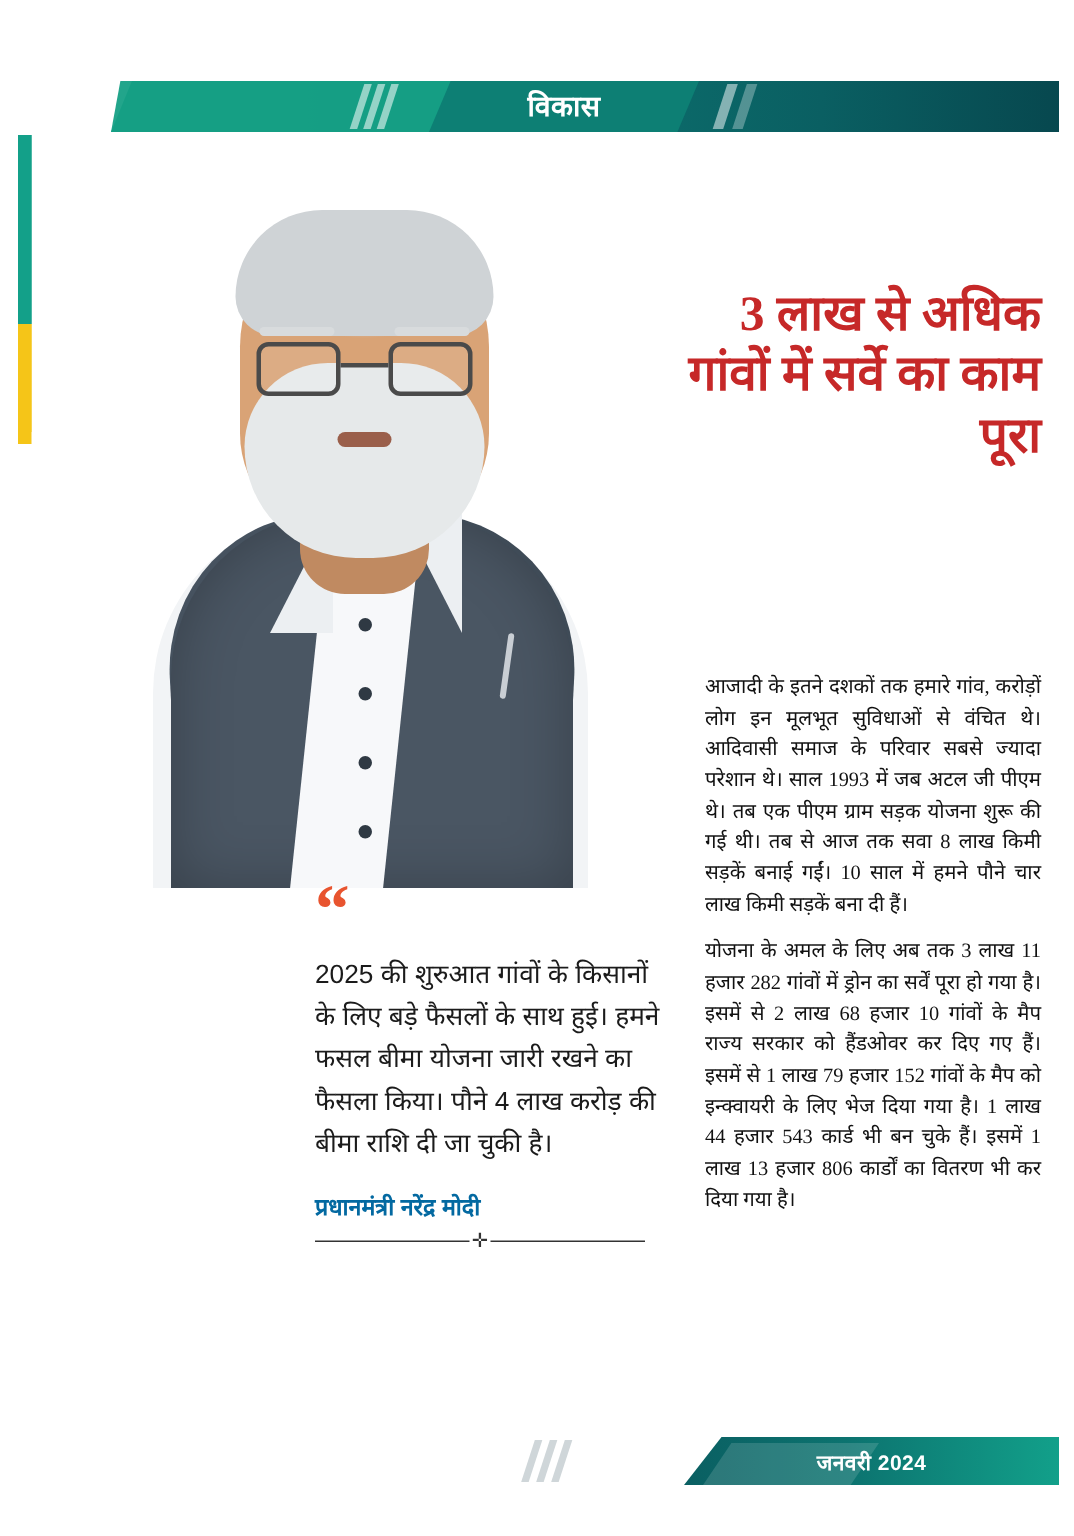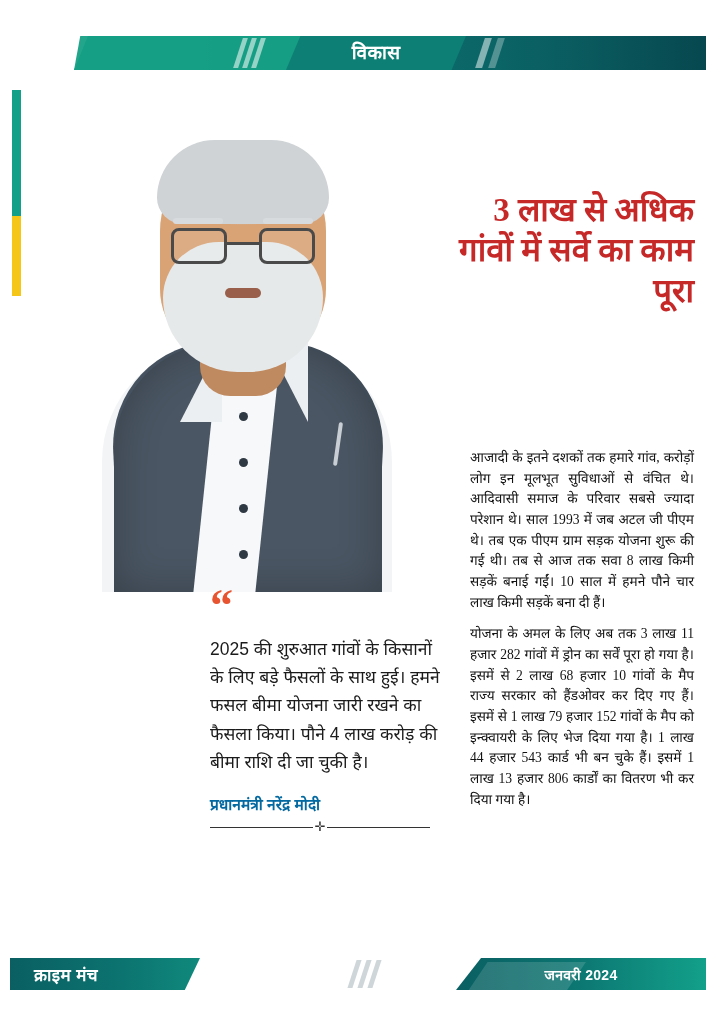--- a/index.html
+++ b/index.html
@@ -11,21 +11,21 @@
   }
   .page {
     position: relative;
     width: 716px; height: 1024px;
     background: #ffffff;
   }
 
   
   .header {
     position: absolute;
-    top: 14px; left: 0; right: 0;
+    top: 32px; left: 0; right: 0;
     height: 62px;
   }
   .hdr-bar-main {
     position: absolute;
     top: 22px; left: 74px; right: 10px;
     height: 34px;
     background: linear-gradient(90deg,#0f8f7e 0%, #0d7f74 22%, #0c6f6d 48%, #0a5f62 75%, #07484f 100%);
     clip-path: polygon(2.2% 0, 100% 0, 100% 100%, 0 100%);
   }
   .hdr-bar-top {
@@ -407,23 +407,20 @@
   </div>
 
   <div class="headline">3 लाख से अधिक गांवों में सर्वे का काम पूरा</div>
 
   <div class="body-col">
     <p>आजादी के इतने दशकों तक हमारे गांव, करोड़ों लोग इन मूलभूत सुविधाओं से वंचित थे। आदिवासी समाज के परिवार सबसे ज्यादा परेशान थे। साल 1993 में जब अटल जी पीएम थे। तब एक पीएम ग्राम सड़क योजना शुरू की गई थी। तब से आज तक सवा 8 लाख किमी सड़कें बनाई गईं। 10 साल में हमने पौने चार लाख किमी सड़कें बना दी हैं।</p>
     <p>योजना के अमल के लिए अब तक 3 लाख 11 हजार 282 गांवों में ड्रोन का सर्वें पूरा हो गया है। इसमें से 2 लाख 68 हजार 10 गांवों के मैप राज्य सरकार को हैंडओवर कर दिए गए हैं। इसमें से 1 लाख 79 हजार 152 गांवों के मैप को इन्क्वायरी के लिए भेज दिया गया है। 1 लाख 44 हजार 543 कार्ड भी बन चुके हैं। इसमें 1 लाख 13 हजार 806 कार्डों का वितरण भी कर दिया गया है।</p>
   </div>
 
   <div class="footer">
-    <div class="ft-left">
-      <span>क्राइम मंच</span>
-    </div>
     <div class="ft-slashes">
       <i></i>
         <i></i>
         <i></i>
     </div>
     <div class="ft-right">
       <div class="ft-accent"></div>
       <span>जनवरी 2024</span>
     </div>
   </div>

